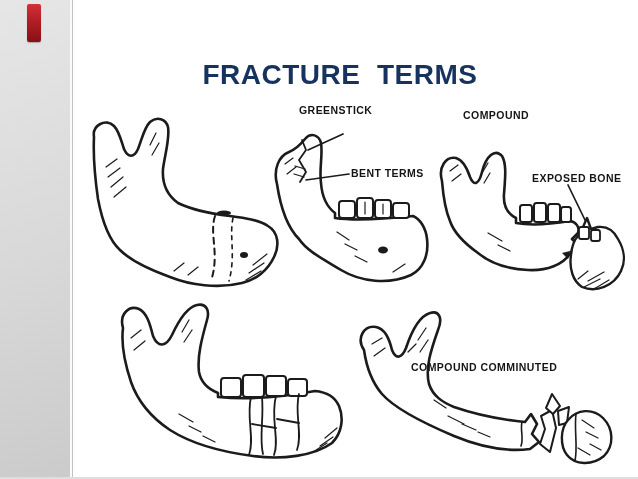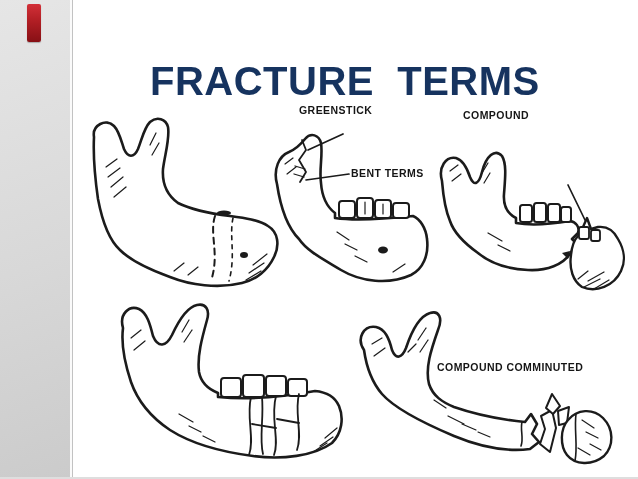--- a/index.html
+++ b/index.html
@@ -19,21 +19,21 @@
   .accent-bar{
     position:absolute;left:27px;top:4px;width:14px;height:38px;border-radius:2px;
     background:linear-gradient(180deg,#d23038 0%,var(--accent-bar,#b11e24) 45%,#871015 100%);
     box-shadow:0 1px 1px rgba(0,0,0,.25);
     z-index:4;
   }
   .bottom-line{position:absolute;left:0;bottom:0;width:638px;height:2px;background:#dedede;}
   
   .title{
     position:absolute;left:150px;top:31px;width:380px;
-    text-align:center;font-size:40px;font-weight:bold;letter-spacing:.5px;
+    text-align:center;font-size:28px;font-weight:bold;letter-spacing:.5px;
     color:var(--title-color,#16335f);white-space:pre;z-index:2;margin-top:28px;
   }
   
   .cap{
     position:absolute;font-weight:bold;font-size:10.5px;letter-spacing:.45px;
     color:var(--ink,#151515);white-space:nowrap;z-index:3;line-height:14px;
   }
   .drawing{position:absolute;z-index:1;}
   .drawing path,.drawing line,.drawing rect{vector-effect:non-scaling-stroke;}
 </style>
@@ -46,21 +46,22 @@
   <div class="sidebar-highlight"></div>
   <div class="sidebar-line"></div>
   <div class="accent-bar"></div>
   <div class="bottom-line"></div>
 
   <h1 class="title">FRACTURE  TERMS</h1>
 
   <div class="cap" style="left:299px;top:103px">GREENSTICK</div>
   <div class="cap" style="left:351px;top:166px">BENT TERMS</div>
   <div class="cap" style="left:463px;top:108px">COMPOUND</div>
-  <div class="cap" style="left:437px;top:360px">COMPOUND COMMINUTED</div>
+  <div class="cap" style="left:532px;top:171px">EXPOSED BONE</div>
+  <div class="cap" style="left:411px;top:360px">COMPOUND COMMINUTED</div>
 
   <svg class="drawing" style="left:78px;top:113px" width="210" height="195" viewBox="0 0 210 195">
     <g stroke="#1b1b1b" fill="none" stroke-linecap="round" stroke-linejoin="round">
       <path fill="#ffffff" stroke-width="2.6" d="M 16 24 C 14 12 28 5 36 13 C 41 18 43 27 46 36 C 50 45 56 45 60 36 C 64 26 66 15 72 9
            C 79 3 88 6 90 14 C 92 25 87 41 85 56 C 84 70 89 82 100 90 C 116 98 136 101 152 103
            C 167 105 181 107 190 113 C 200 119 202 132 196 144 C 190 157 178 167 164 170
            C 140 176 112 172 92 164 C 70 156 52 147 42 137 C 30 126 24 107 20 86 C 17 65 15 44 16 24 Z"></path>
       <g stroke-width="2" stroke-dasharray="6 5">
         <path d="M 137 103 C 131 122 142 140 133 168"></path>
         <path d="M 155 105 C 151 124 158 142 151 168" stroke-width="1.6" stroke-dasharray="4 5"></path>

